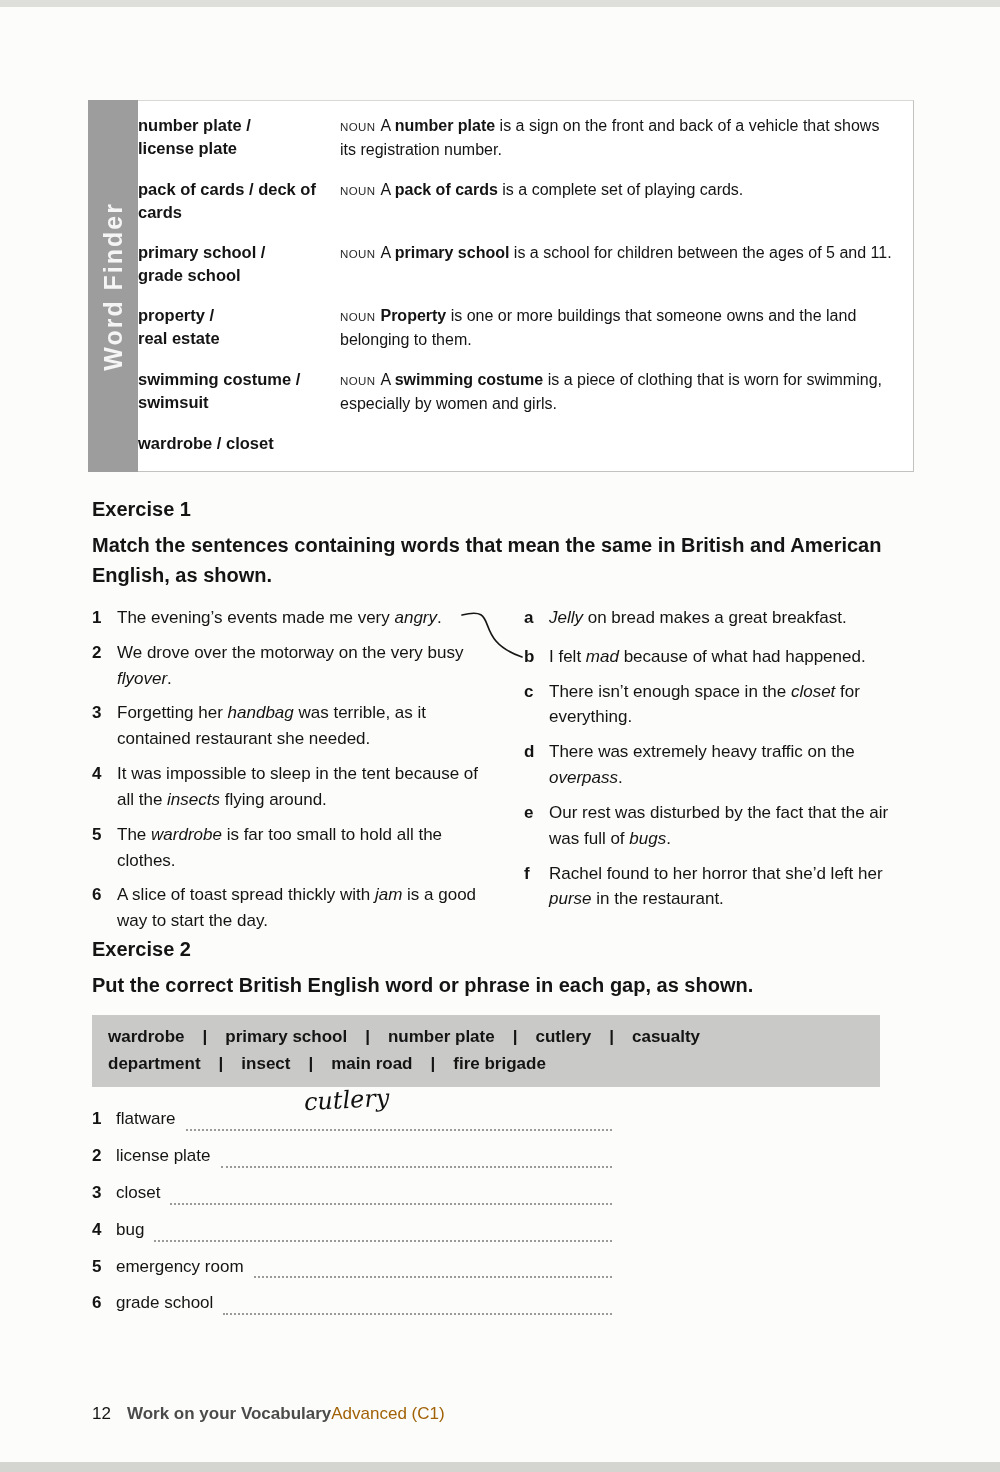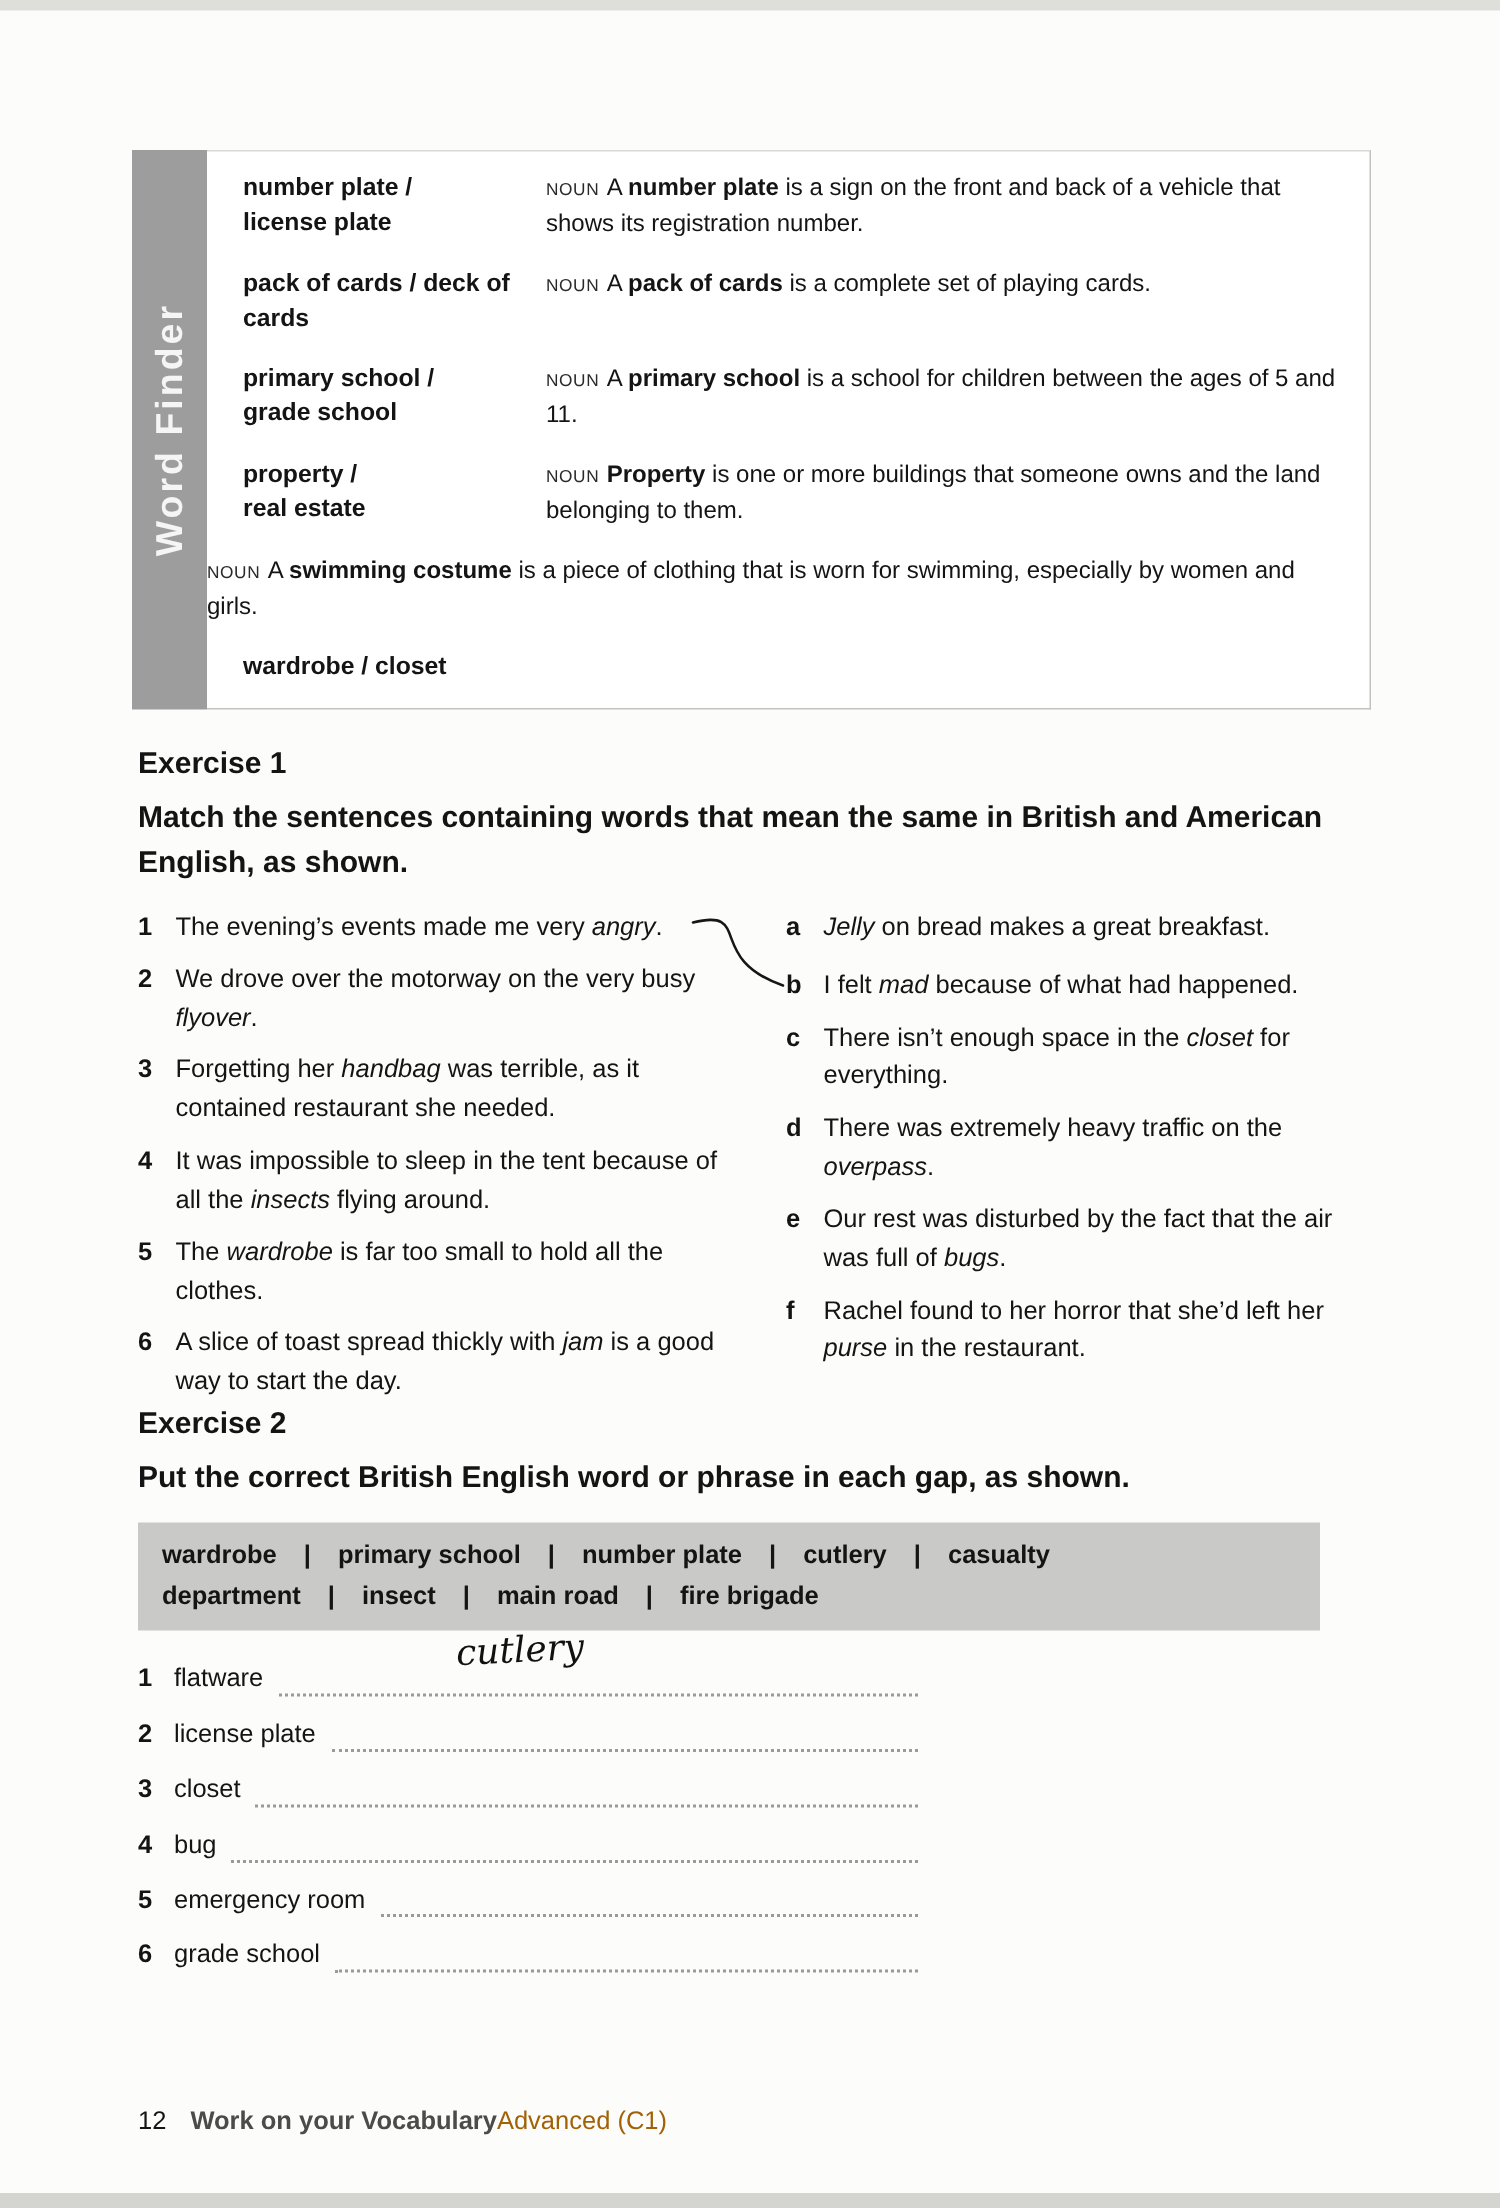--- a/index.html
+++ b/index.html
@@ -12,21 +12,21 @@
 
   
   .wordfinder{position:absolute;left:88px;top:100px;width:826px;display:flex;}
   .wf-banner{width:50px;background:#9d9d9d;display:flex;align-items:center;justify-content:center;}
   .wf-banner .wf-banner-text{
     writing-mode:vertical-rl;transform:rotate(180deg);
     color:#f5f5f5;font-weight:bold;font-size:25px;letter-spacing:2px;
   }
   .wf-table{flex:1;background:#fff;border-top:1px solid #d8d8d4;border-right:1px solid #c2c2be;border-bottom:1px solid #c2c2be;padding:5px 0 8px 0;}
   .wf-row{display:flex;padding:8px 0;}
-  .wf-term{width:202px;flex-shrink:0;padding-left:24px;font-weight:bold;font-size:16.5px;line-height:1.42;}
+  .wf-term{width:202px;flex-shrink:0;padding-left:0;font-weight:bold;font-size:16.5px;line-height:1.42;}
   .wf-term span{display:block;}
   .wf-def{flex:1;font-size:16px;line-height:1.5;padding-right:16px;}
   .noun{font-size:11.5px;letter-spacing:.4px;margin-right:5px;color:#2a2a2a;margin-top:40px;}
 
   
   .ex-title{font-size:20px;font-weight:bold;margin:0 0 9px 0;}
   .ex-instruction{font-weight:bold;font-size:20px;line-height:1.5;margin:0 0 15px 0;}
 
   
   .ex1{position:absolute;left:92px;top:498px;width:824px;}
@@ -99,20 +99,24 @@
 
     <div class="wf-row">
       <div class="wf-term">
           <span>property /</span>
           <span>real estate</span>
         </div>
       <div class="wf-def"><span class="noun">NOUN</span><span></span><strong>Property</strong><span> is one or more buildings that someone owns and the land belonging to them.</span></div>
     </div>
 
     <div class="wf-row">
+      <div class="wf-term">
+          <span>swimming costume /</span>
+          <span>swimsuit</span>
+        </div>
       <div class="wf-def"><span class="noun">NOUN</span><span>A </span><strong>swimming costume</strong><span> is a piece of clothing that is worn for swimming, especially by women and girls.</span></div>
     </div>
 
     <div class="wf-row">
       <div class="wf-term">
           <span>wardrobe / closet</span>
           <span></span>
         </div>
     </div>
 

